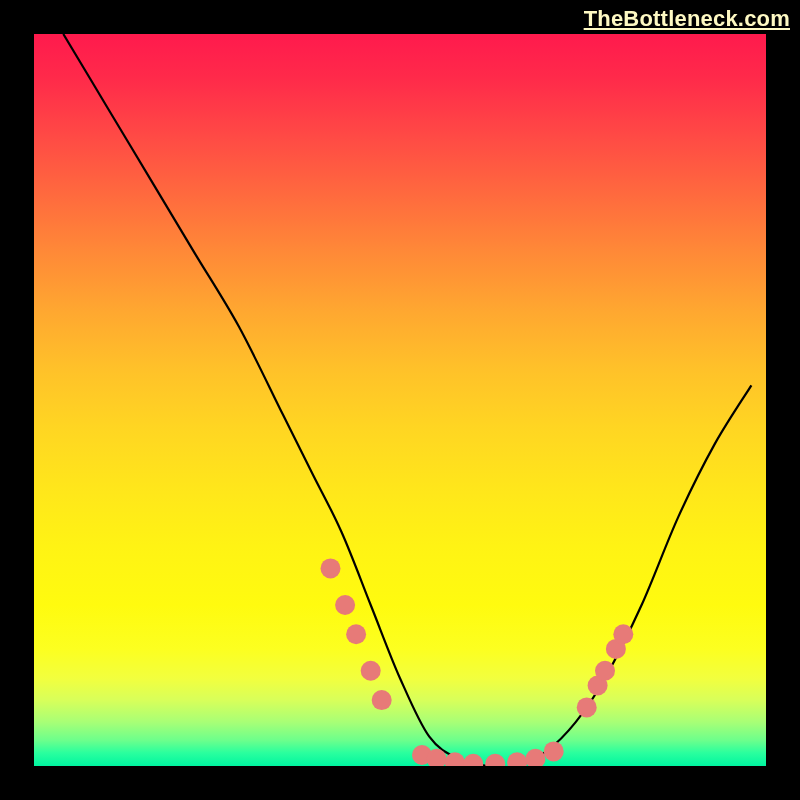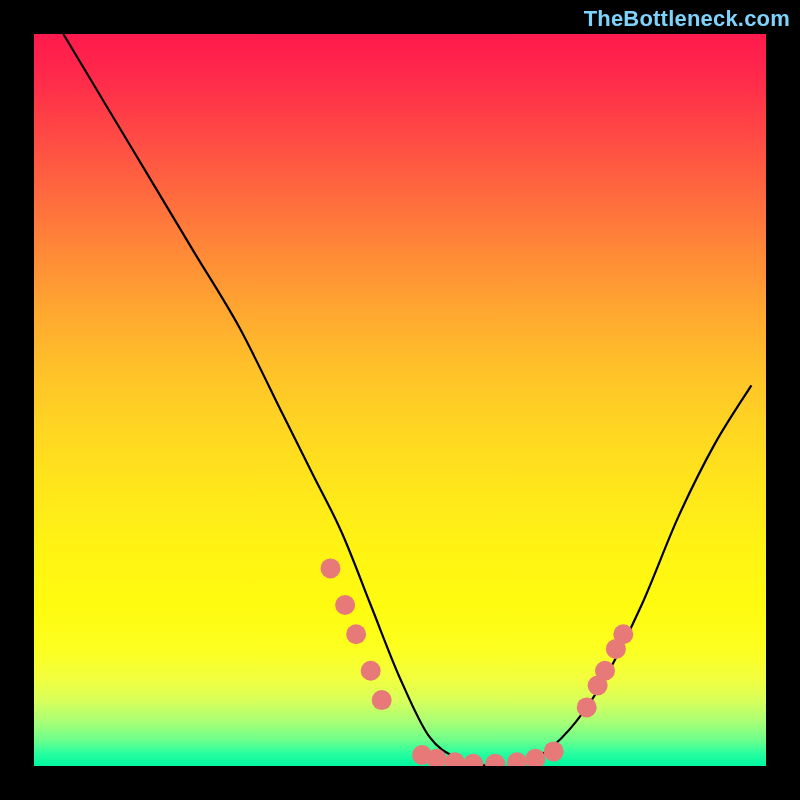--- a/index.html
+++ b/index.html
@@ -35,25 +35,26 @@
       #a8ff76 94%,
       #6cff8c 96.5%,
       #2aff9e 98.2%,
       #00f5a0 100%
     );
   }
   .watermark {
     position: absolute;
     top: 6px;
     right: 10px;
-    color: #7dd3fc;
+    color: #fef9c3;
     font-size: 22px;
     font-weight: 600;
     letter-spacing: 0.2px;
     user-select: none;
+    text-decoration: underline;
   }
   svg.curve {
     position: absolute;
     left: 0;
     top: 0;
     width: 732px;
     height: 732px;
   }
   .dot {
     fill: #e77a78;

